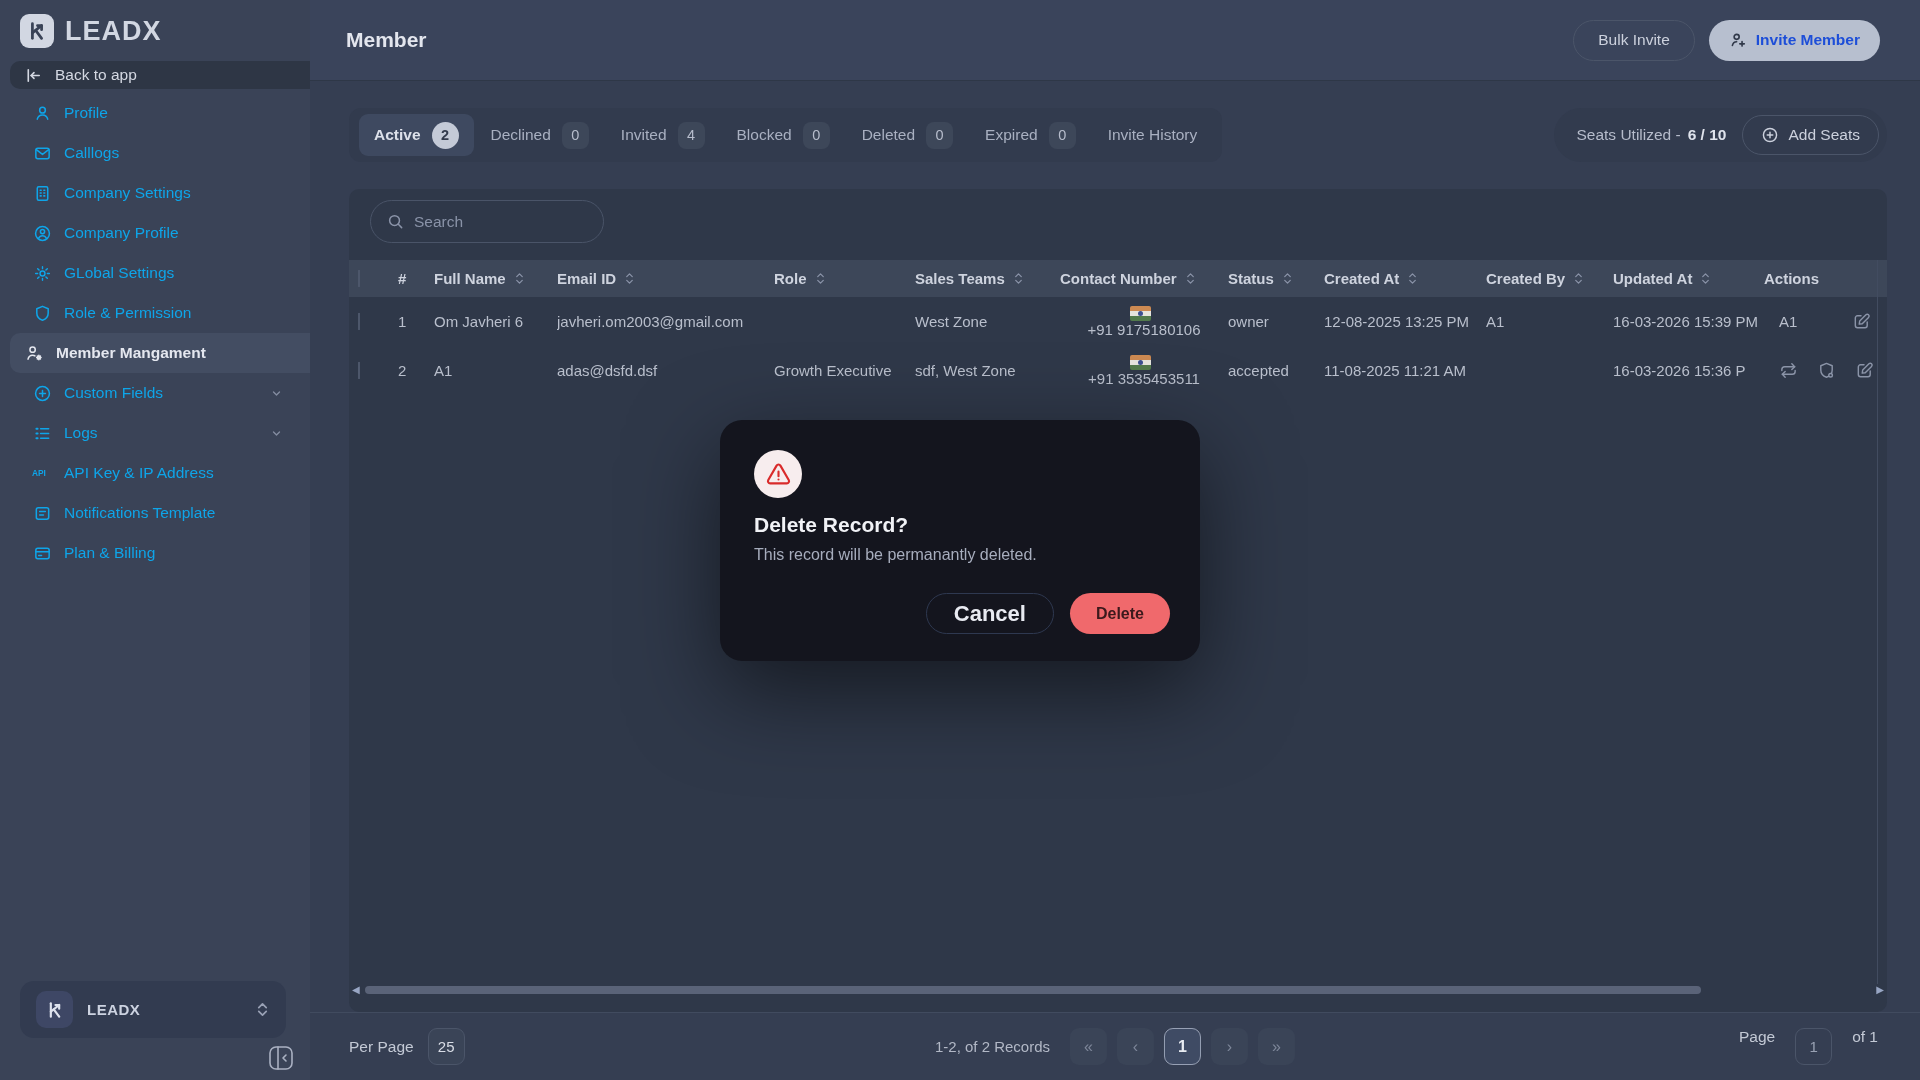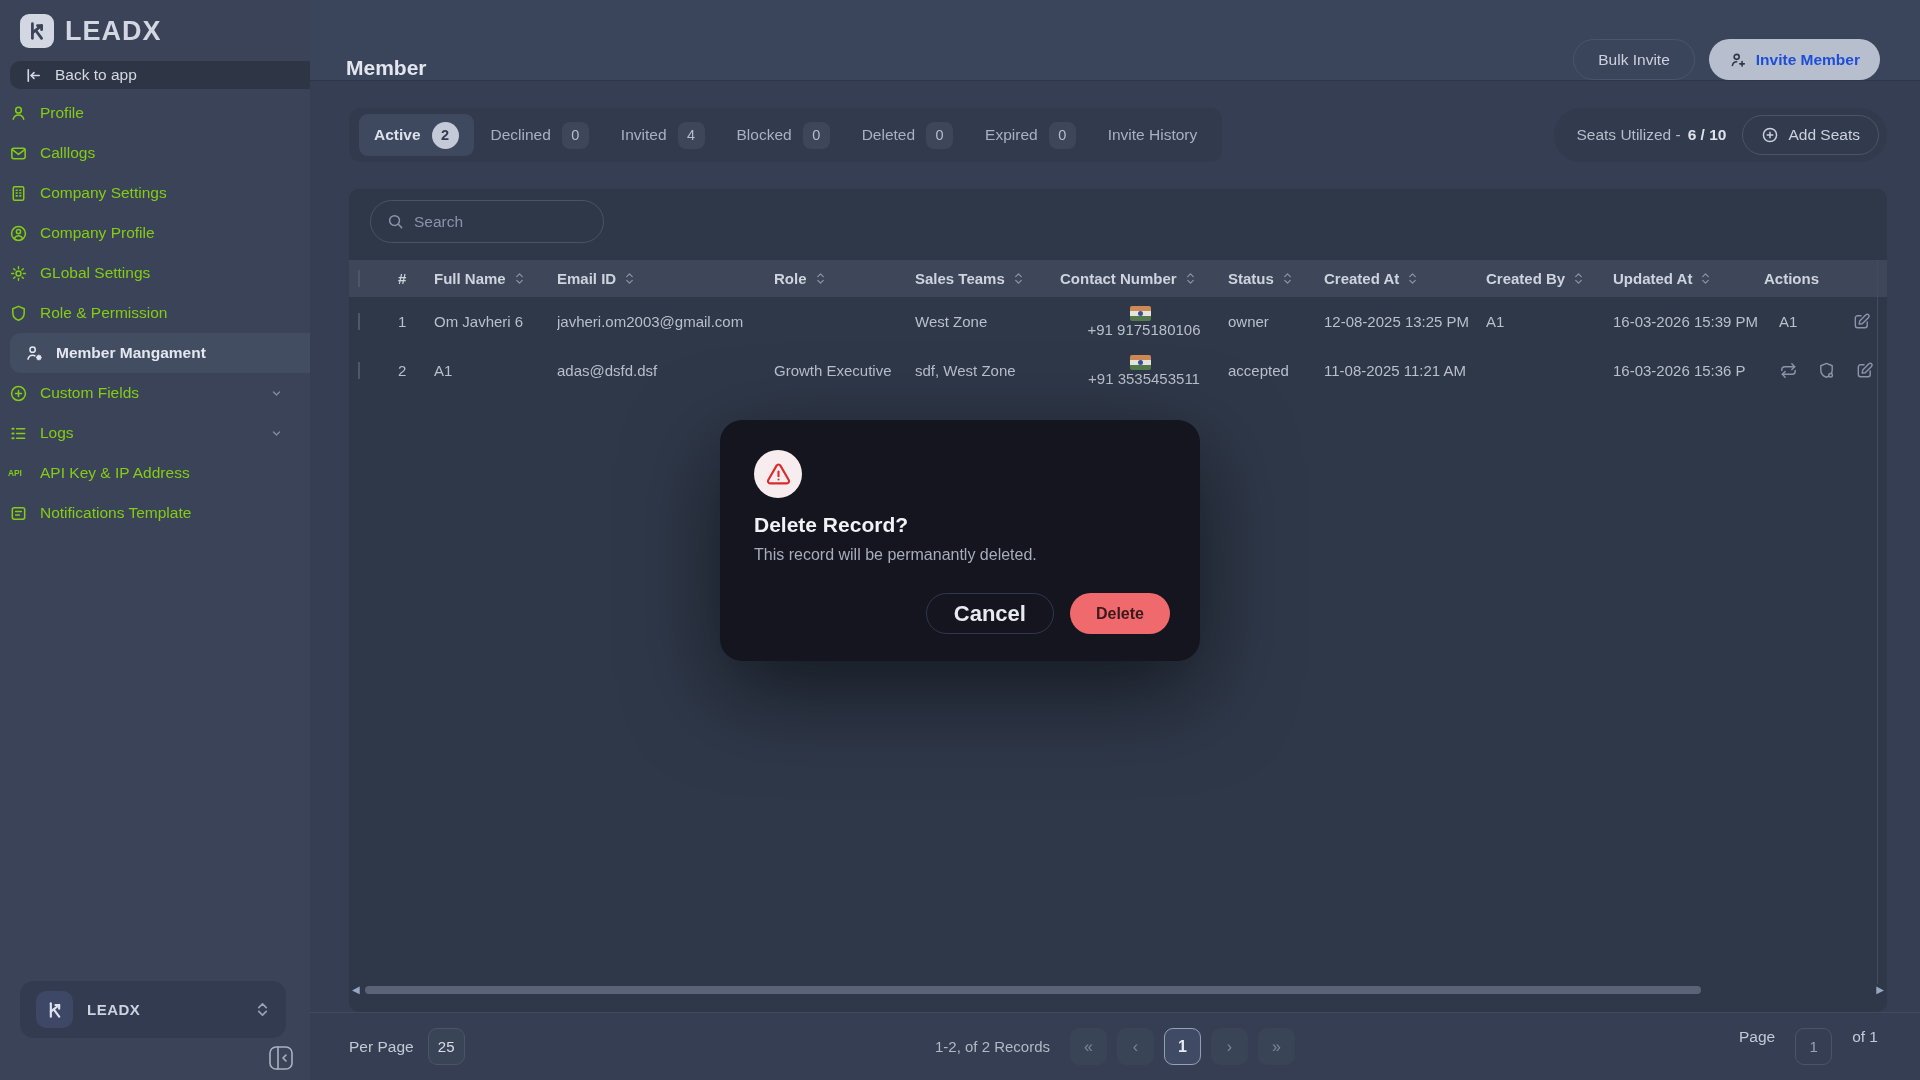--- a/index.html
+++ b/index.html
@@ -17,37 +17,37 @@
   .sidebar { width:310px; min-width:310px; background:#3a4357; position:relative; }
   .logo-row { display:flex; align-items:center; gap:11px; padding:14px 0 0 20px; }
   .logo-badge { width:34px; height:34px; border-radius:9px; background:#d2d7e2;
     display:flex; align-items:center; justify-content:center; }
   .logo-text { font-size:27px; font-weight:800; color:#d2d7e2; letter-spacing:1px; }
   .back-item { margin:13px 0 4px 10px; height:28px; background:#2e3645;
     border-radius:10px 0 0 10px; display:flex; align-items:center; gap:12px;
     padding-left:14px; color:#d4d8e2; font-size:15.5px; cursor:pointer; }
   .nav { display:flex; flex-direction:column; }
   .nav-item { height:40px; display:flex; align-items:center; gap:12px;
-    padding-left:8px; color:#84cc16; font-size:15.5px; cursor:pointer; }
+    padding-left:32px; color:#0ea5e9; font-size:15.5px; cursor:pointer; }
   .nav-item .nicon { width:20px; display:flex; justify-content:center; }
   .nav-item.active { background:#434d62; color:#e4e7ef; margin-left:10px;
     padding-left:14px; border-radius:10px 0 0 10px; font-weight:600; }
   .nav-item .chev { margin-left:auto; margin-right:26px; color:#838ca1; }
   .ws-widget { position:absolute; left:20px; right:24px; bottom:42px; height:57px;
     background:#323b50; border-radius:14px; display:flex; align-items:center;
     gap:14px; padding:0 16px; cursor:pointer; }
   .ws-logo { width:37px; height:37px; border-radius:10px; background:#3e4765;
     display:flex; align-items:center; justify-content:center; }
   .ws-name { font-weight:700; font-size:15px; color:#ccd2e0; letter-spacing:.5px; }
   .ws-caret { margin-left:auto; color:#99a1b5; }
   .collapse-btn { position:absolute; right:16px; bottom:8px; color:#aab1c2; cursor:pointer; }
 
   
   .main { flex:1; display:flex; flex-direction:column; background:#353e52; min-width:0; }
-  .topbar { height:81px; min-height:81px; display:flex; align-items:flex-end;
+  .topbar { height:81px; min-height:81px; display:flex; align-items:center;
     padding:0 40px 0 36px; background:#3a445b; border-bottom:1px solid #2e3747;gap:9px; }
   .page-title { font-size:21px; font-weight:700; color:#e3e6ee; }
   .topbar-actions { margin-left:auto; display:flex; gap:14px; align-items:center; }
   .btn-outline { height:41px; border:1px solid #4b5569; border-radius:21px;
     background:transparent; color:#ccd1dd; font-size:15.5px; padding:0 24px;
     display:flex; align-items:center; gap:9px; cursor:pointer; white-space:nowrap; }
   .btn-light { height:41px; border-radius:21px; background:#b7bfcf; color:#1d4ed8;
     font-size:15.5px; font-weight:600; padding:0 20px; display:flex;
     align-items:center; gap:9px; cursor:pointer; white-space:nowrap; }
 
@@ -274,20 +274,29 @@
       <span>API Key &amp; IP Address</span>
     </div>
     <div class="nav-item">
       <span class="nicon">
         <svg width="19" height="19" viewBox="0 0 20 20" fill="none" stroke="currentColor" stroke-width="1.6" stroke-linecap="round">
           <rect x="3.5" y="4" width="13" height="12" rx="2"></rect>
             <path d="M7 8h6M7 11.5h4"></path>
         </svg>
       </span>
       <span>Notifications Template</span>
+    </div>
+    <div class="nav-item">
+      <span class="nicon">
+        <svg width="19" height="19" viewBox="0 0 20 20" fill="none" stroke="currentColor" stroke-width="1.6" stroke-linecap="round">
+          <rect x="3" y="4.5" width="14" height="11" rx="2"></rect>
+            <path d="M3 8.2h14M6 12.2h3"></path>
+        </svg>
+      </span>
+      <span>Plan &amp; Billing</span>
     </div>
   </nav>
 
   <div class="ws-widget">
     <span class="ws-logo">
       <svg width="20" height="20" viewBox="0 0 24 24" fill="none" stroke="#dfe3ee" stroke-width="2.6" stroke-linecap="round" stroke-linejoin="round">
         <path d="M7 4v16"></path>
           <path d="M7 14 17 6"></path>
           <path d="M12.5 6H17v4.5"></path>
           <path d="M10.5 11.2 17 20"></path>

